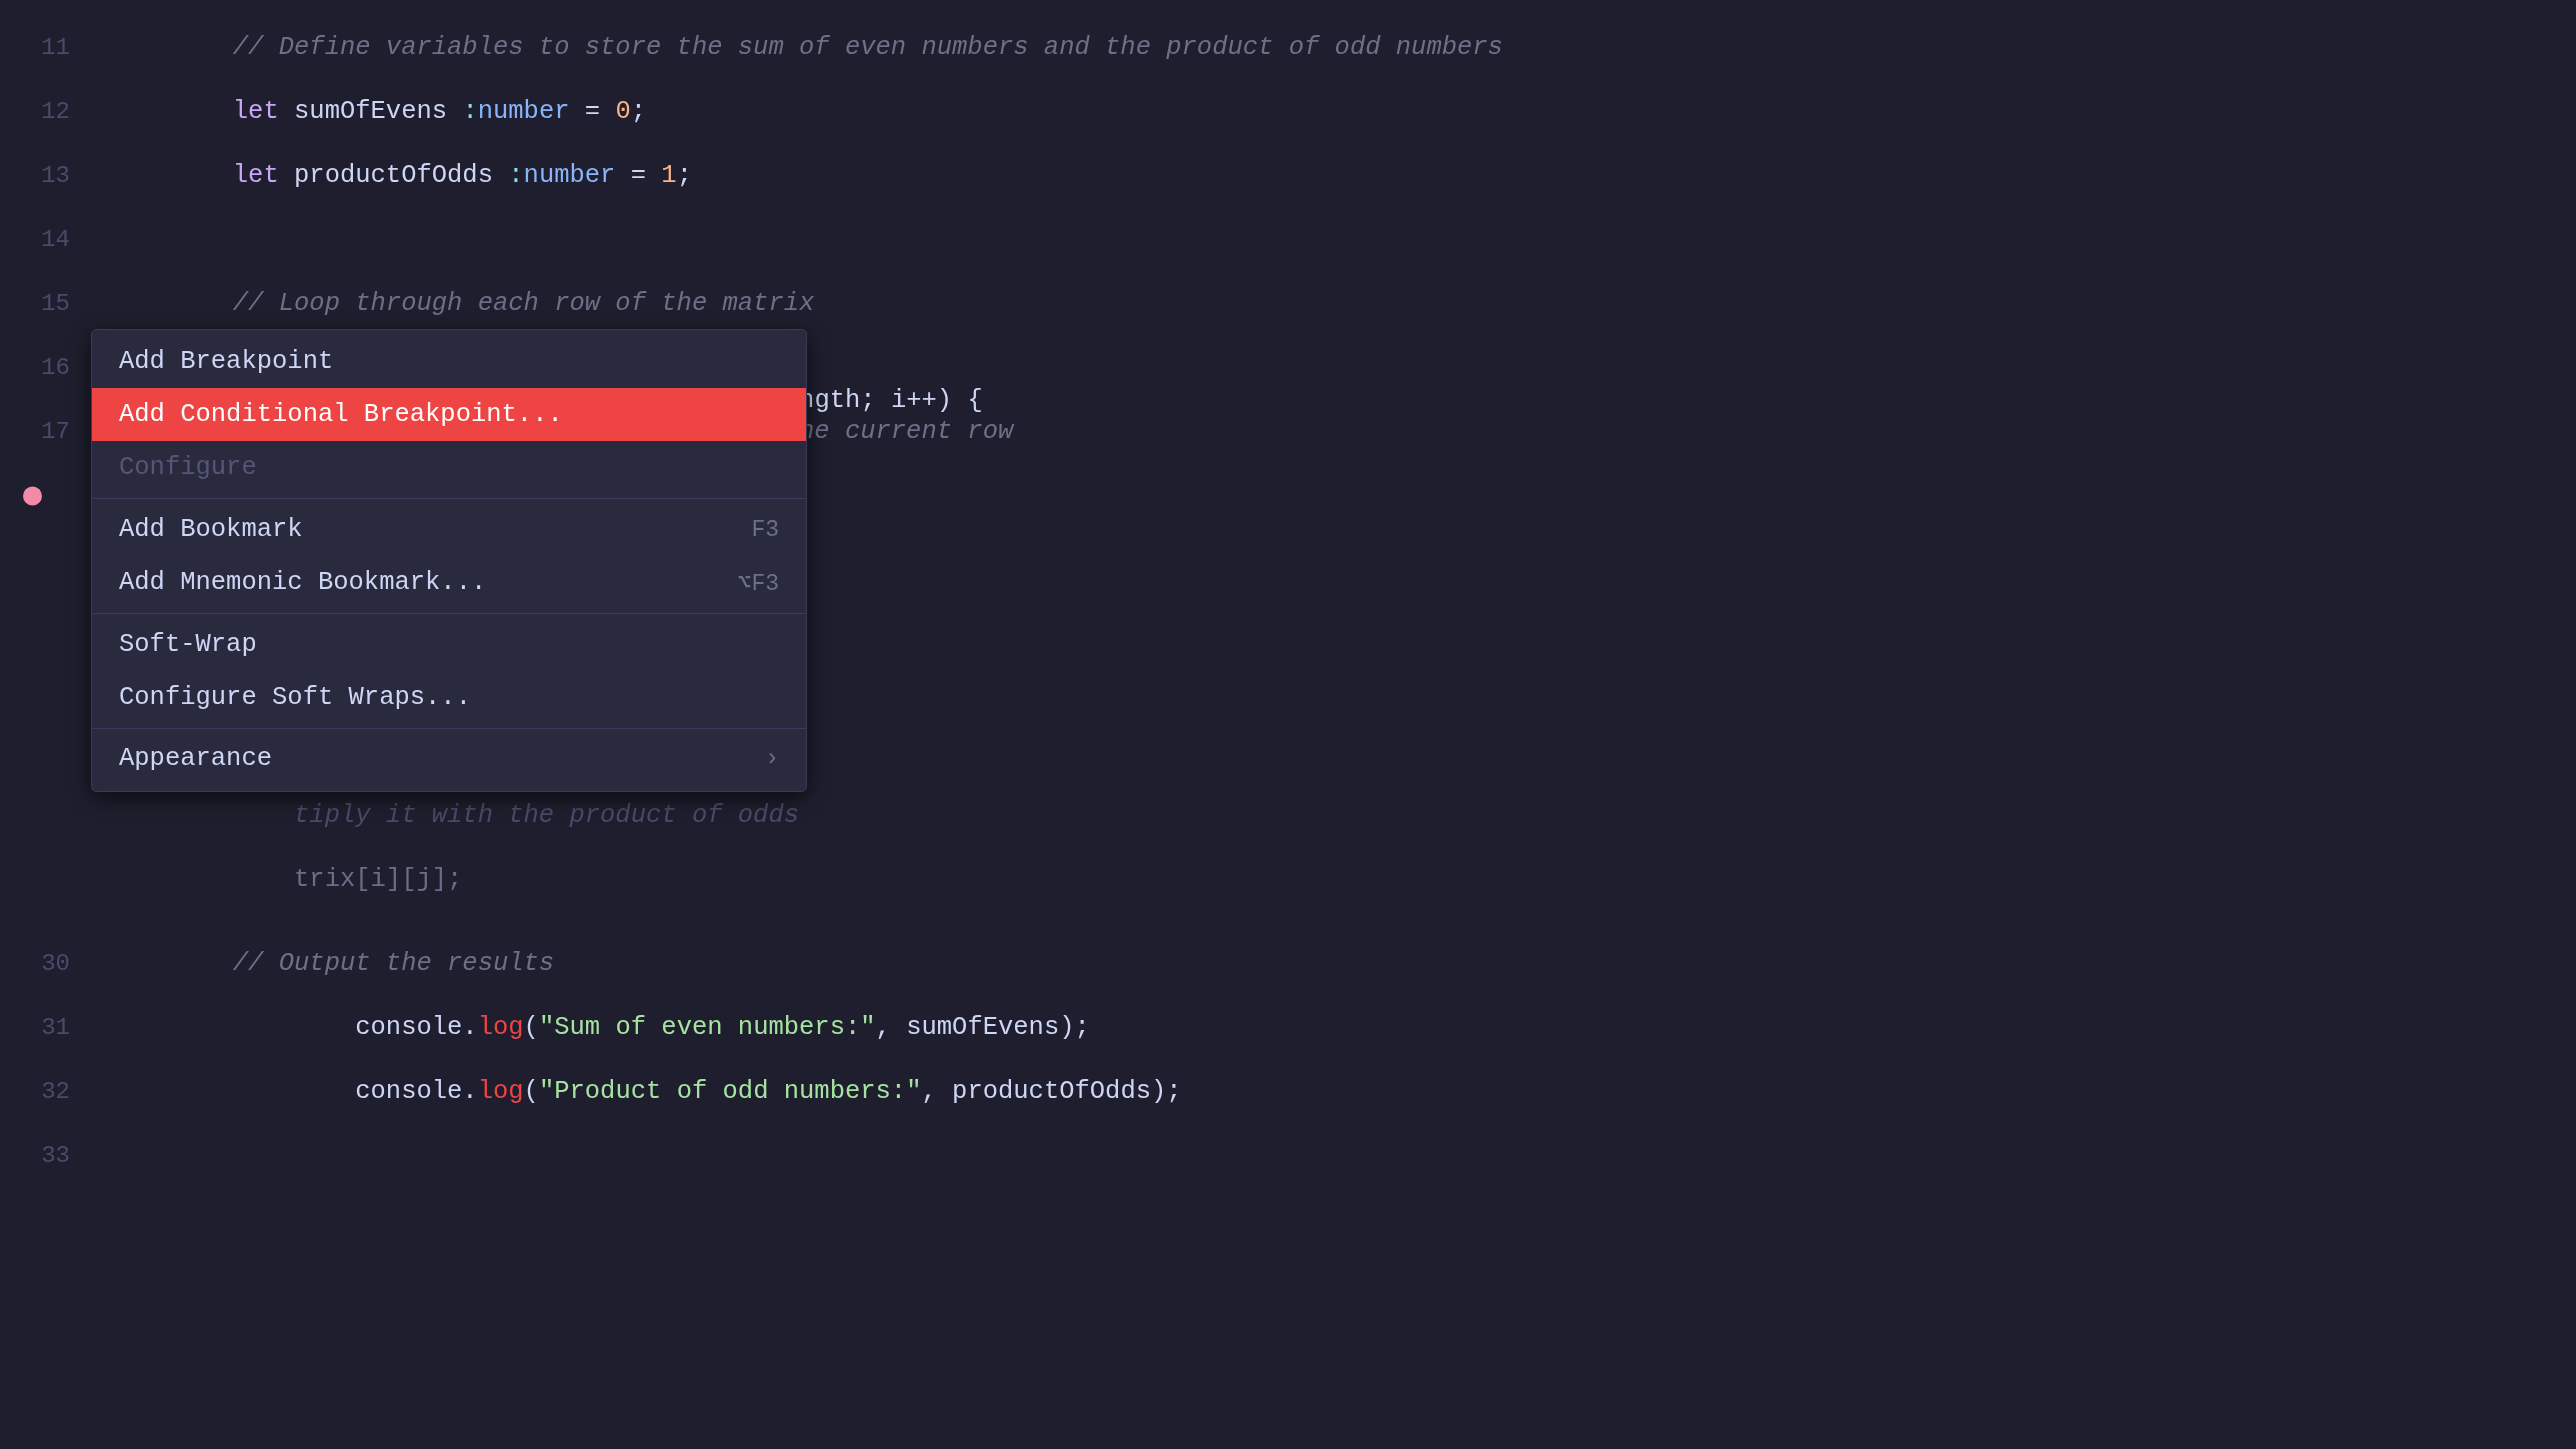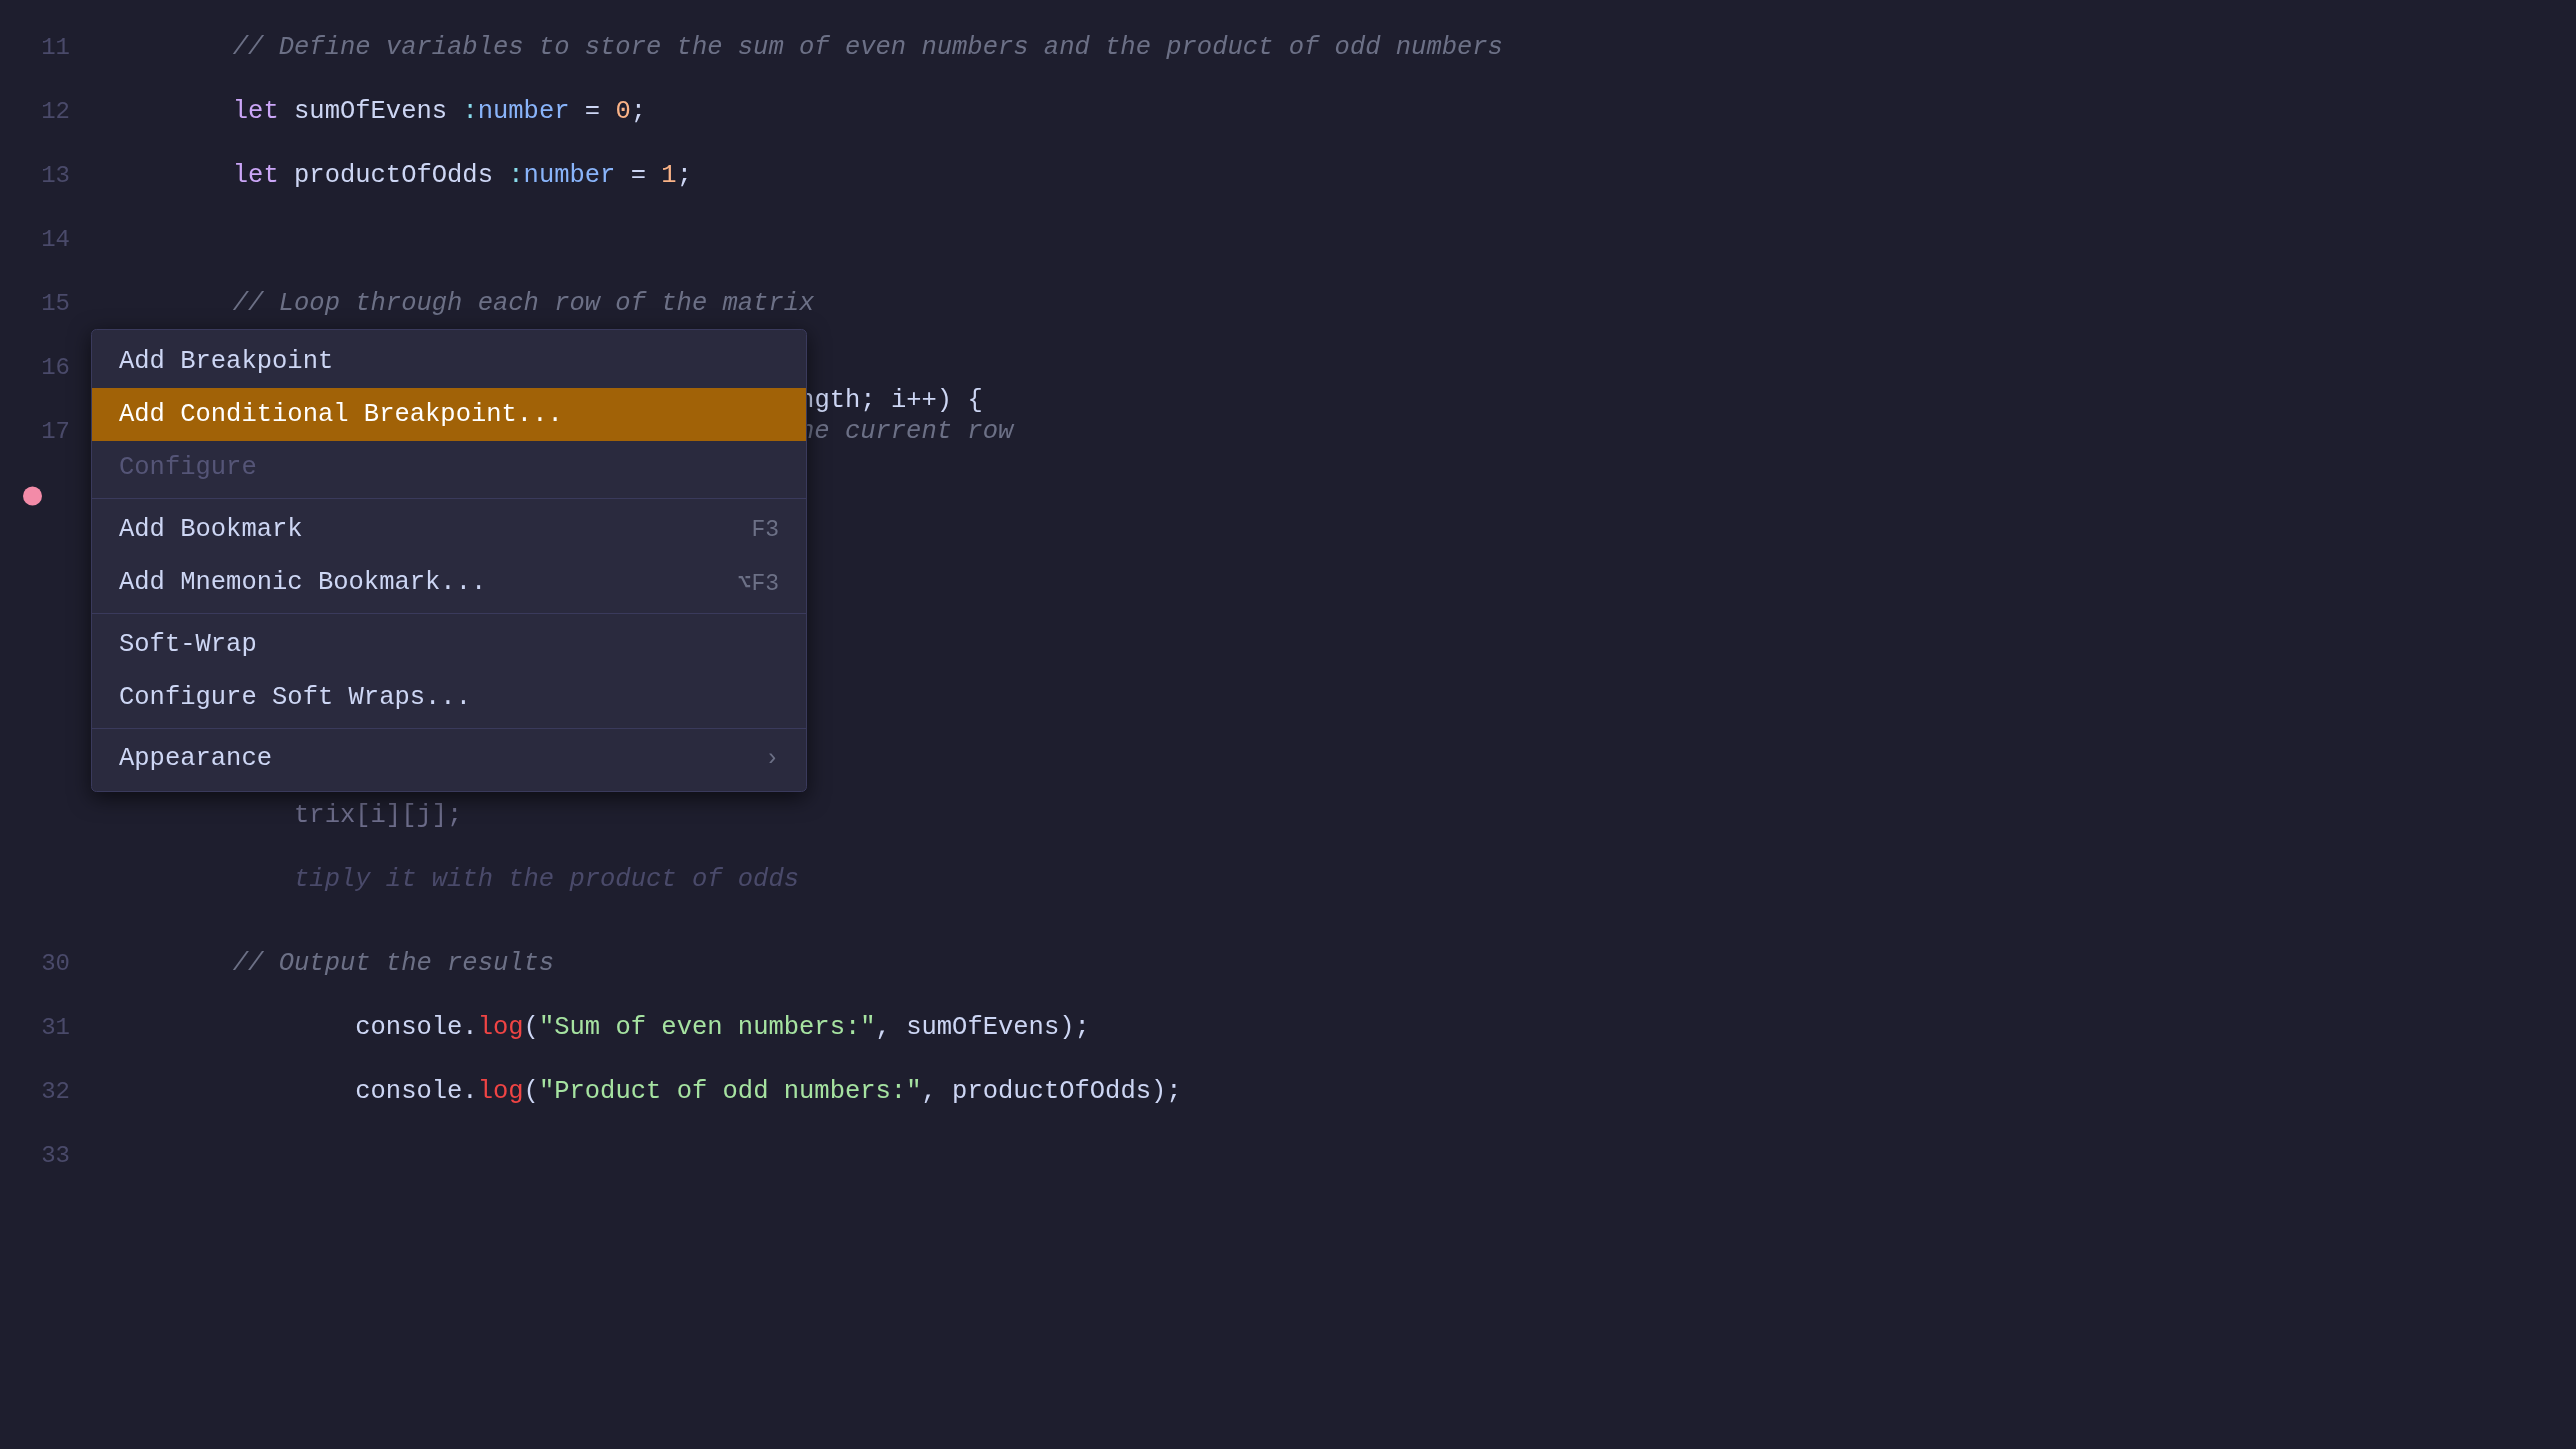--- a/index.html
+++ b/index.html
@@ -105,21 +105,21 @@
       align-items: center;
       justify-content: space-between;
       padding: 12px 27px;
       cursor: pointer;
       font-size: 25.5px;
       color: #cdd6f4;
       white-space: nowrap;
     }
 
     .menu-item.active {
-      background-color: #a16207;
+      background-color: #ef4444;
       color: #ffffff;
     }
 
     .menu-item.disabled {
       color: #555577;
       cursor: default;
     }
 
     .menu-item .shortcut {
       color: #6c7086;
@@ -212,26 +212,26 @@
       <span class="line-content comment" style="color:#4a4a6a;">            d it to the sum of even numbers</span>
     </div>
 
     <div class="code-line">
       <span class="line-number" style="color:#4a4a6a;"></span>
       <span class="line-content" style="color:#6c6c8a;">            x[i][j];</span>
     </div>
 
     <div class="code-line">
       <span class="line-number" style="color:#4a4a6a;"></span>
+      <span class="line-content comment" style="color:#4a4a6a;">            tiply it with the product of odds</span>
+    </div>
+
+    <div class="code-line">
+      <span class="line-number" style="color:#4a4a6a;"></span>
       <span class="line-content" style="color:#6c6c8a;">            trix[i][j];</span>
-    </div>
-
-    <div class="code-line">
-      <span class="line-number" style="color:#4a4a6a;"></span>
-      <span class="line-content comment" style="color:#4a4a6a;">            tiply it with the product of odds</span>
     </div>
 
     <div class="code-line" style="height:20px;">
     </div>
 
     <div class="code-line">
       <span class="line-number">30</span>
       <span class="line-content comment">        // Output the results</span>
     </div>
 

